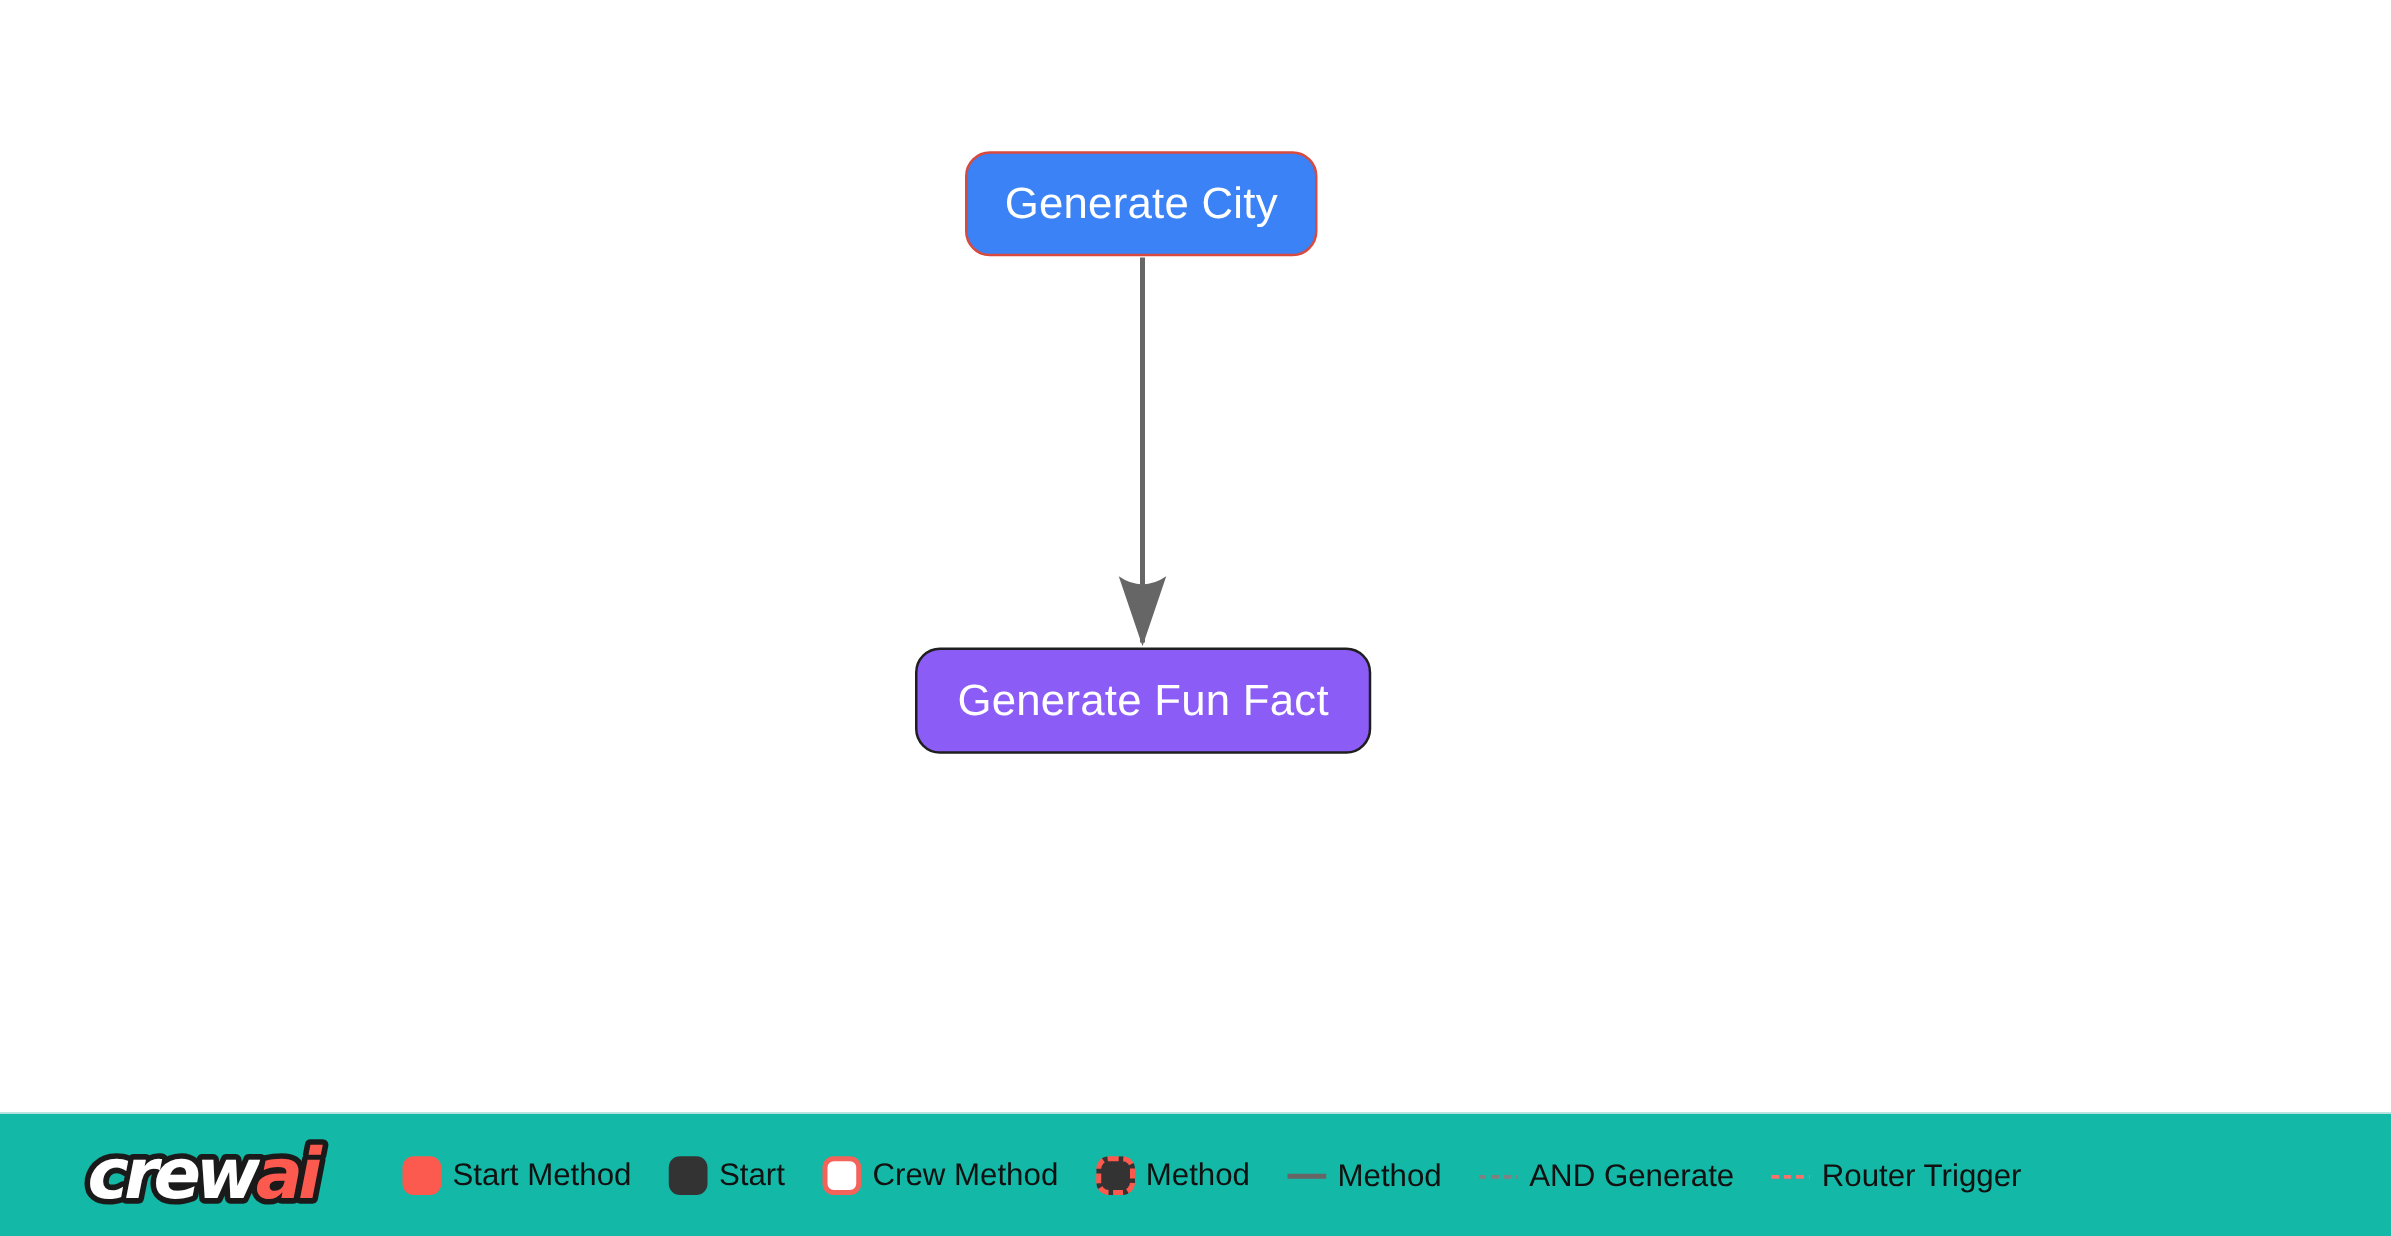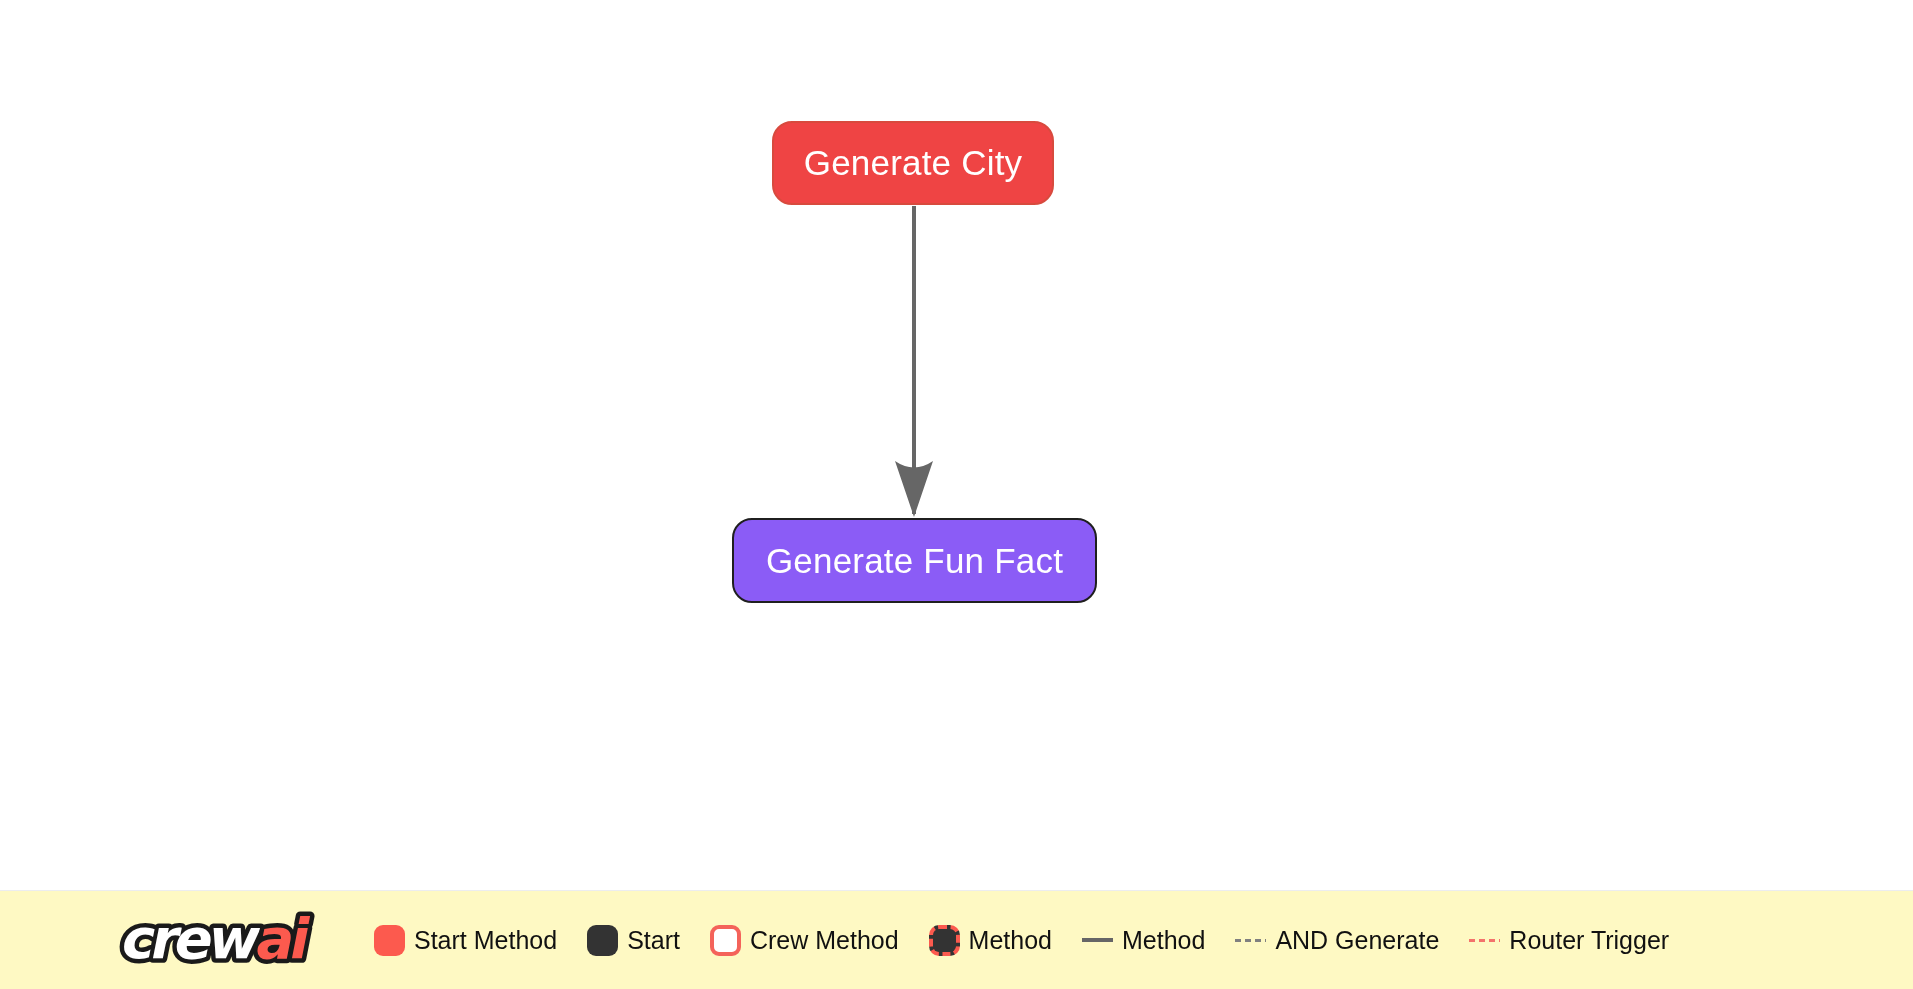--- a/index.html
+++ b/index.html
@@ -37,52 +37,52 @@
     white-space: nowrap;
     box-sizing: border-box;
     cursor: pointer;
     user-select: none;
   }
   .node-start {
     left: 772px;
     top: 121px;
     width: 282px;
     height: 84px;
-    background: #ef4444;
+    background: #3b82f6;
     border: 2px solid #D84A3E;
   }
   .node-method {
     left: 732px;
     top: 518px;
     width: 365px;
     height: 85px;
     background: #8b5cf6;
     border: 2px solid #1F1F1F;
   }
   .legend-bar {
     position: absolute;
     left: 0;
     bottom: 0;
     width: 1913px;
     height: 99px;
-    background: #fef9c3;
+    background: #14b8a6;
     border-top: 1px solid #ecedef;
     box-sizing: border-box;
     display: flex;
     align-items: center;
-    padding-left: 116px;
+    padding-left: 64px;
   }
   .logo-wrap {
     flex: 0 0 auto;
     margin-right: 30px;
     margin-top: 4px;
   }
   .legend-items {
     display: flex;
-    align-items: center;
+    align-items: flex-end;
     gap: 30px;
   }
   .legend-item {
     display: flex;
     align-items: center;
     gap: 9px;
   }
   .legend-label {
     font-size: 25px;
     color: #111111;

